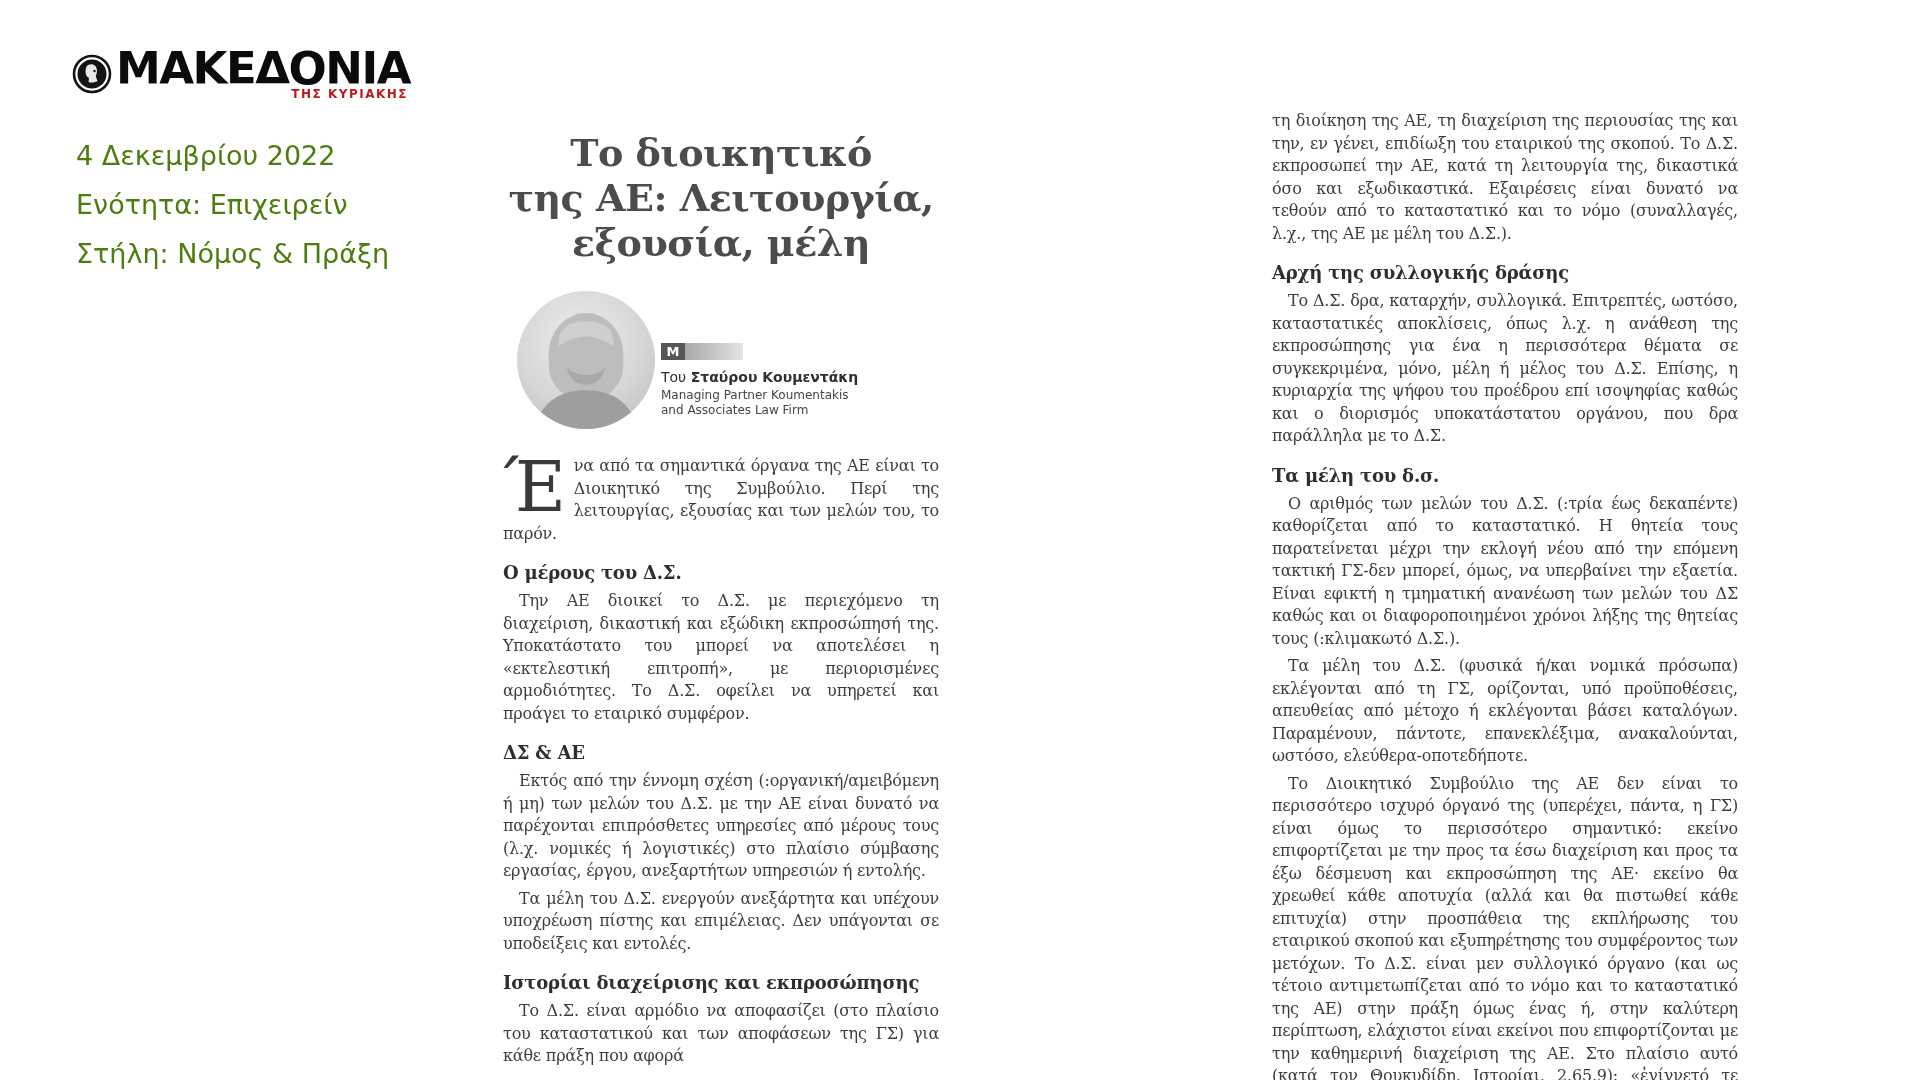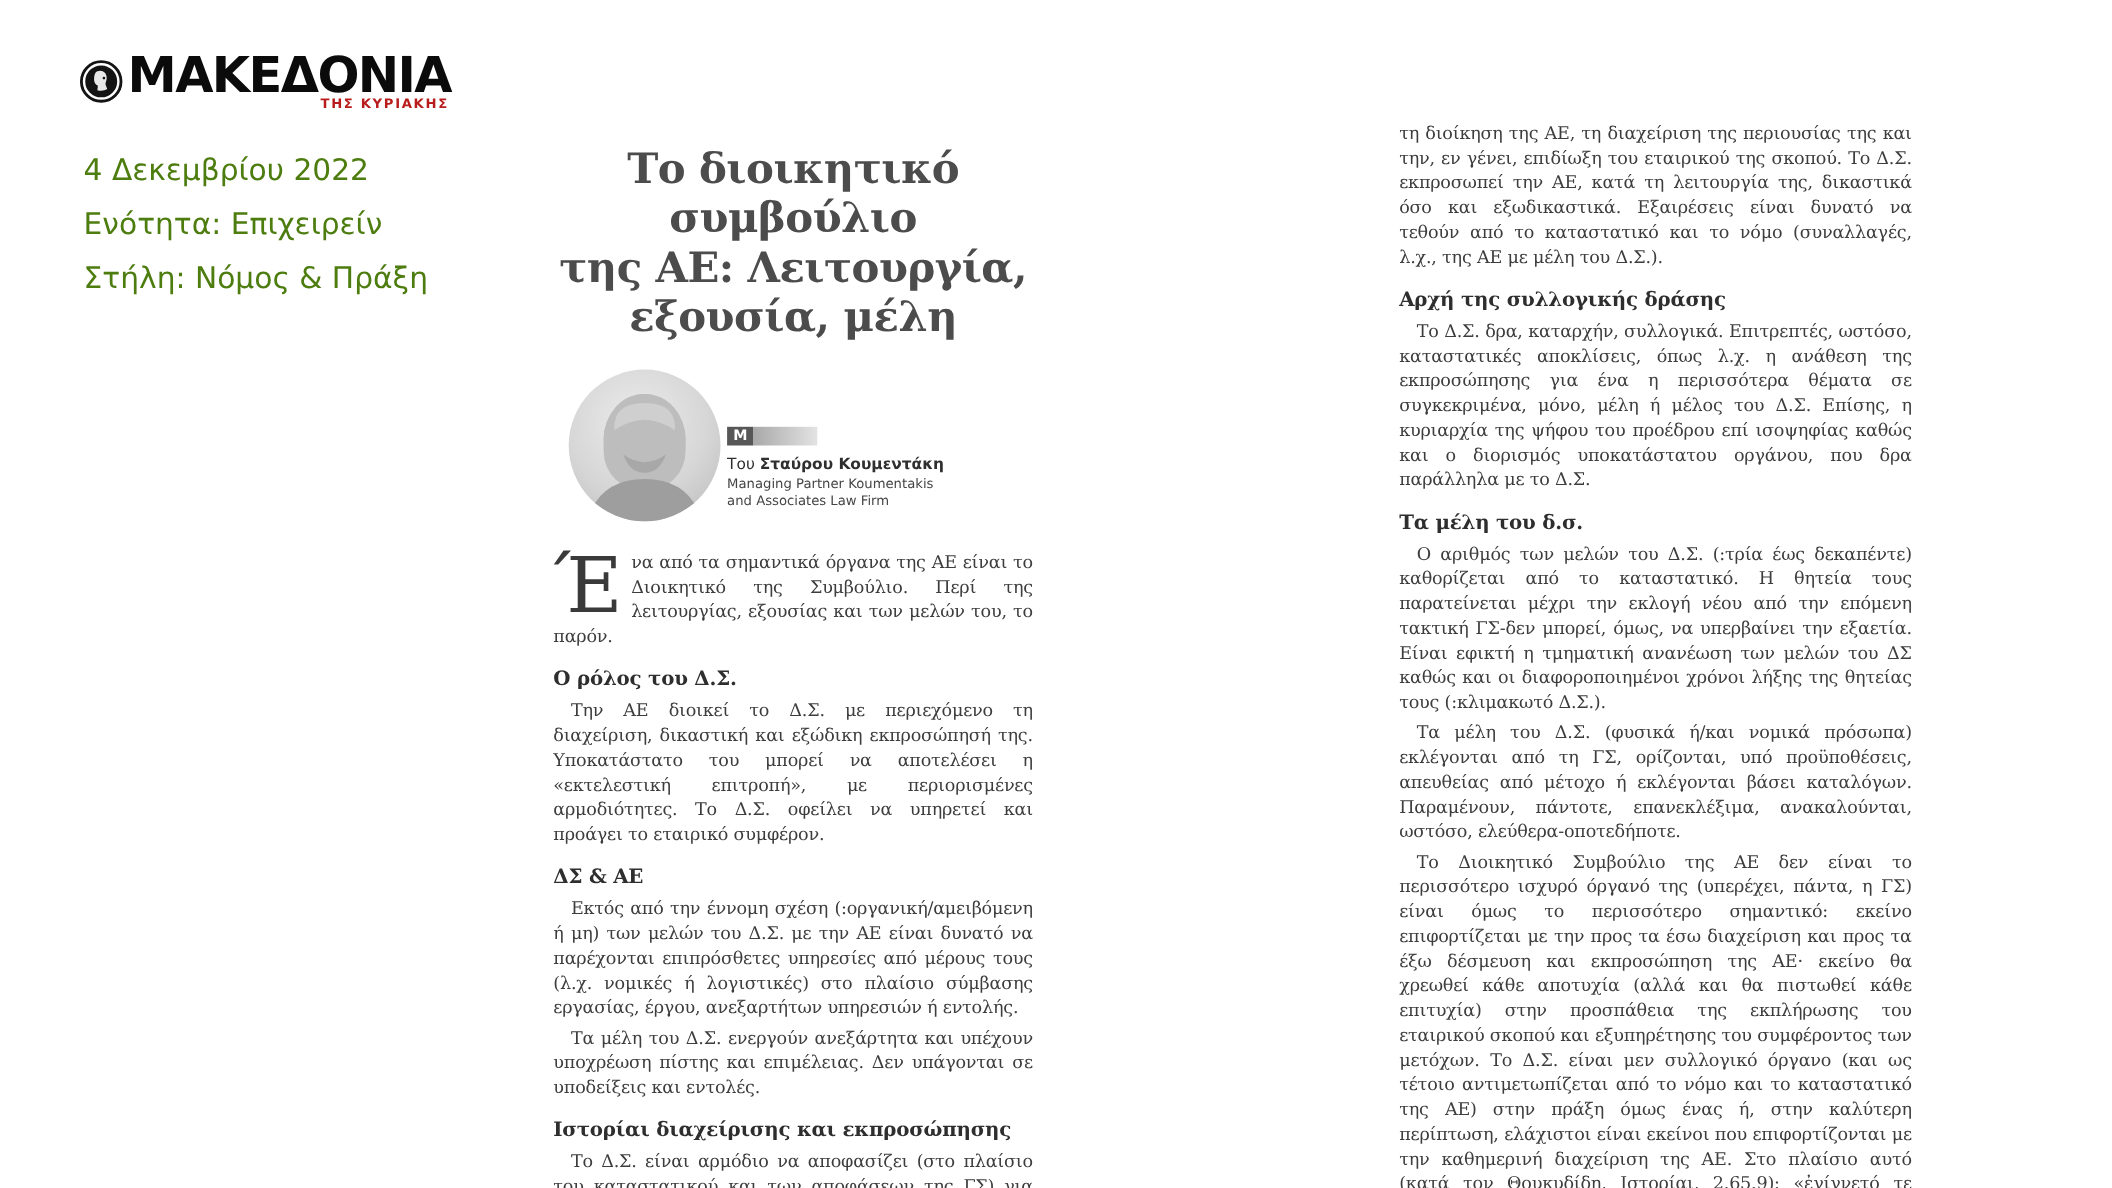--- a/index.html
+++ b/index.html
@@ -88,21 +88,20 @@
 
 <div id="meta">
   <div class="meta-line">4 Δεκεμβρίου 2022</div>
   <div class="meta-line"><b>Ενότητα:</b><span> Επιχειρείν</span></div>
   <div class="meta-line"><b>Στήλη:</b><span> Νόμος &amp; Πράξη</span></div>
 </div>
 
 <div id="col-middle" class="article-col">
   <h1 class="title">
     <span>Το διοικητικό</span>
-    <span>συμβούλιο</span>
     <span>της ΑΕ: Λειτουργία,</span>
     <span>εξουσία, μέλη</span>
   </h1>
 
   <div class="author">
     <div class="photo">
       <svg viewBox="0 0 100 100" aria-hidden="true">
         <ellipse cx="50" cy="46" rx="27" ry="30" fill="#c2c2c2"></ellipse>
         <path d="M23,46 a27,30 0 0 1 54,0 l0,8 a27,26 0 0 1 -54,0 z" fill="#bdbdbd"></path>
         <path d="M30,40 q20,-14 40,0 q1,-18 -20,-18 q-21,0 -20,18 z" fill="#cfcfcf"></path>
@@ -116,21 +115,21 @@
         <span class="bar"></span>
       </div>
       <div class="byline"><span>Του </span><b>Σταύρου Κουμεντάκη</b></div>
       <div class="role">Managing Partner Koumentakis</div>
       <div class="role">and Associates Law Firm</div>
     </div>
   </div>
 
   <p class="lead"><span class="dropcap">Έ</span><span>να από τα σημαντικά όργανα της ΑΕ είναι το Διοικητικό της Συμβούλιο. Περί της λειτουργίας, εξουσίας και των μελών του, το παρόν.</span></p>
 
-  <h3>Ο ρόλος του Δ.Σ.</h3>
+  <h3>Ο μέρους του Δ.Σ.</h3>
   <p>Την ΑΕ διοικεί το Δ.Σ. με περιεχόμενο τη διαχείριση, δικαστική και εξώδικη εκπροσώπησή της. Υποκατάστατο του μπορεί να αποτελέσει η «εκτελεστική επιτροπή», με περιορισμένες αρμοδιότητες. Το Δ.Σ. οφείλει να υπηρετεί και προάγει το εταιρικό συμφέρον.</p>
   <h3>ΔΣ &amp; ΑΕ</h3>
   <p>Εκτός από την έννομη σχέση (:οργανική/αμειβόμενη ή μη) των μελών του Δ.Σ. με την ΑΕ είναι δυνατό να παρέχονται επιπρόσθετες υπηρεσίες από μέρους τους (λ.χ. νομικές ή λογιστικές) στο πλαίσιο σύμβασης εργασίας, έργου, ανεξαρτήτων υπηρεσιών ή εντολής.</p>
   <p>Τα μέλη του Δ.Σ. ενεργούν ανεξάρτητα και υπέχουν υποχρέωση πίστης και επιμέλειας. Δεν υπάγονται σε υποδείξεις και εντολές.</p>
   <h3>Ιστορίαι διαχείρισης και εκπροσώπησης</h3>
   <p>Το Δ.Σ. είναι αρμόδιο να αποφασίζει (στο πλαίσιο του καταστατικού και των αποφάσεων της ΓΣ) για κάθε πράξη που αφορά</p>
 </div>
 
 <div id="col-right" class="article-col">
   <p class="noindent">τη διοίκηση της ΑΕ, τη διαχείριση της περιουσίας της και την, εν γένει, επιδίωξη του εταιρικού της σκοπού. Το Δ.Σ. εκπροσωπεί την ΑΕ, κατά τη λειτουργία της, δικαστικά όσο και εξωδικαστικά. Εξαιρέσεις είναι δυνατό να τεθούν από το καταστατικό και το νόμο (συναλλαγές, λ.χ., της ΑΕ με μέλη του Δ.Σ.).</p>

